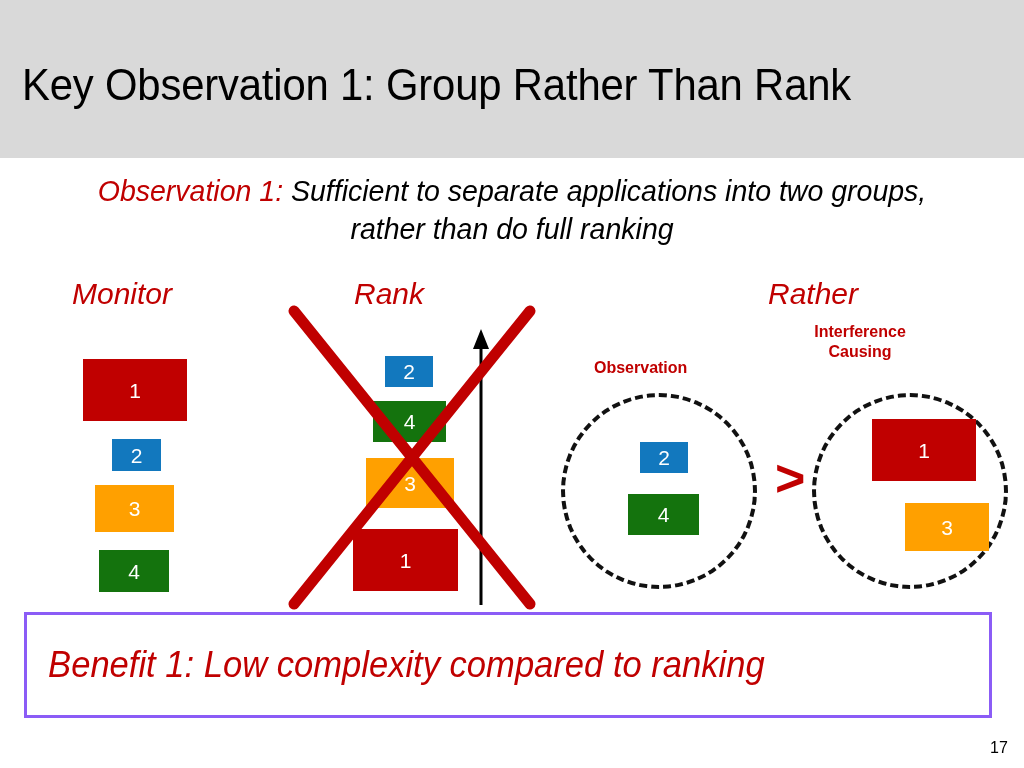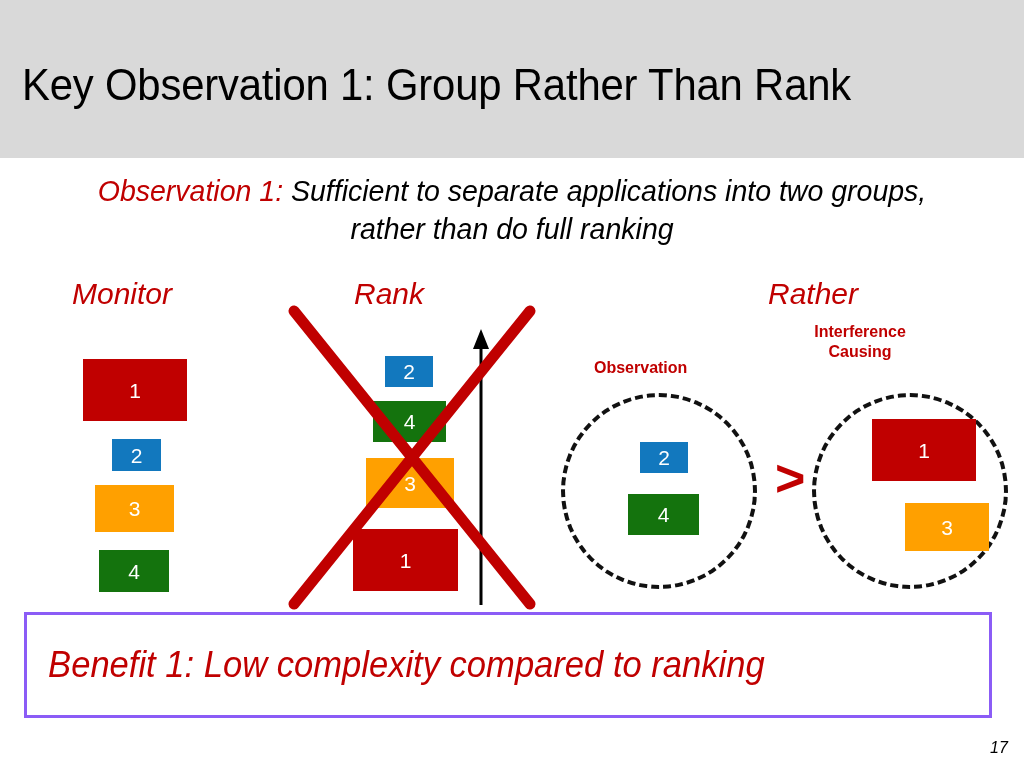--- a/index.html
+++ b/index.html
@@ -204,21 +204,20 @@
     margin-top: 36px;
   }
   .footer-page {
     position: absolute;
     left: 990px;
     top: 740px;
     font-family: "Liberation Sans", sans-serif;
     font-size: 16px;
     color: #000000;
     line-height: 1;
-    font-style: italic;
   }
 </style>
 </head>
 <body>
 
 <div id="slide">
 
   <div class="header-band"></div>
   <div class="slide-title">Key Observation 1: Group Rather Than Rank</div>
 

